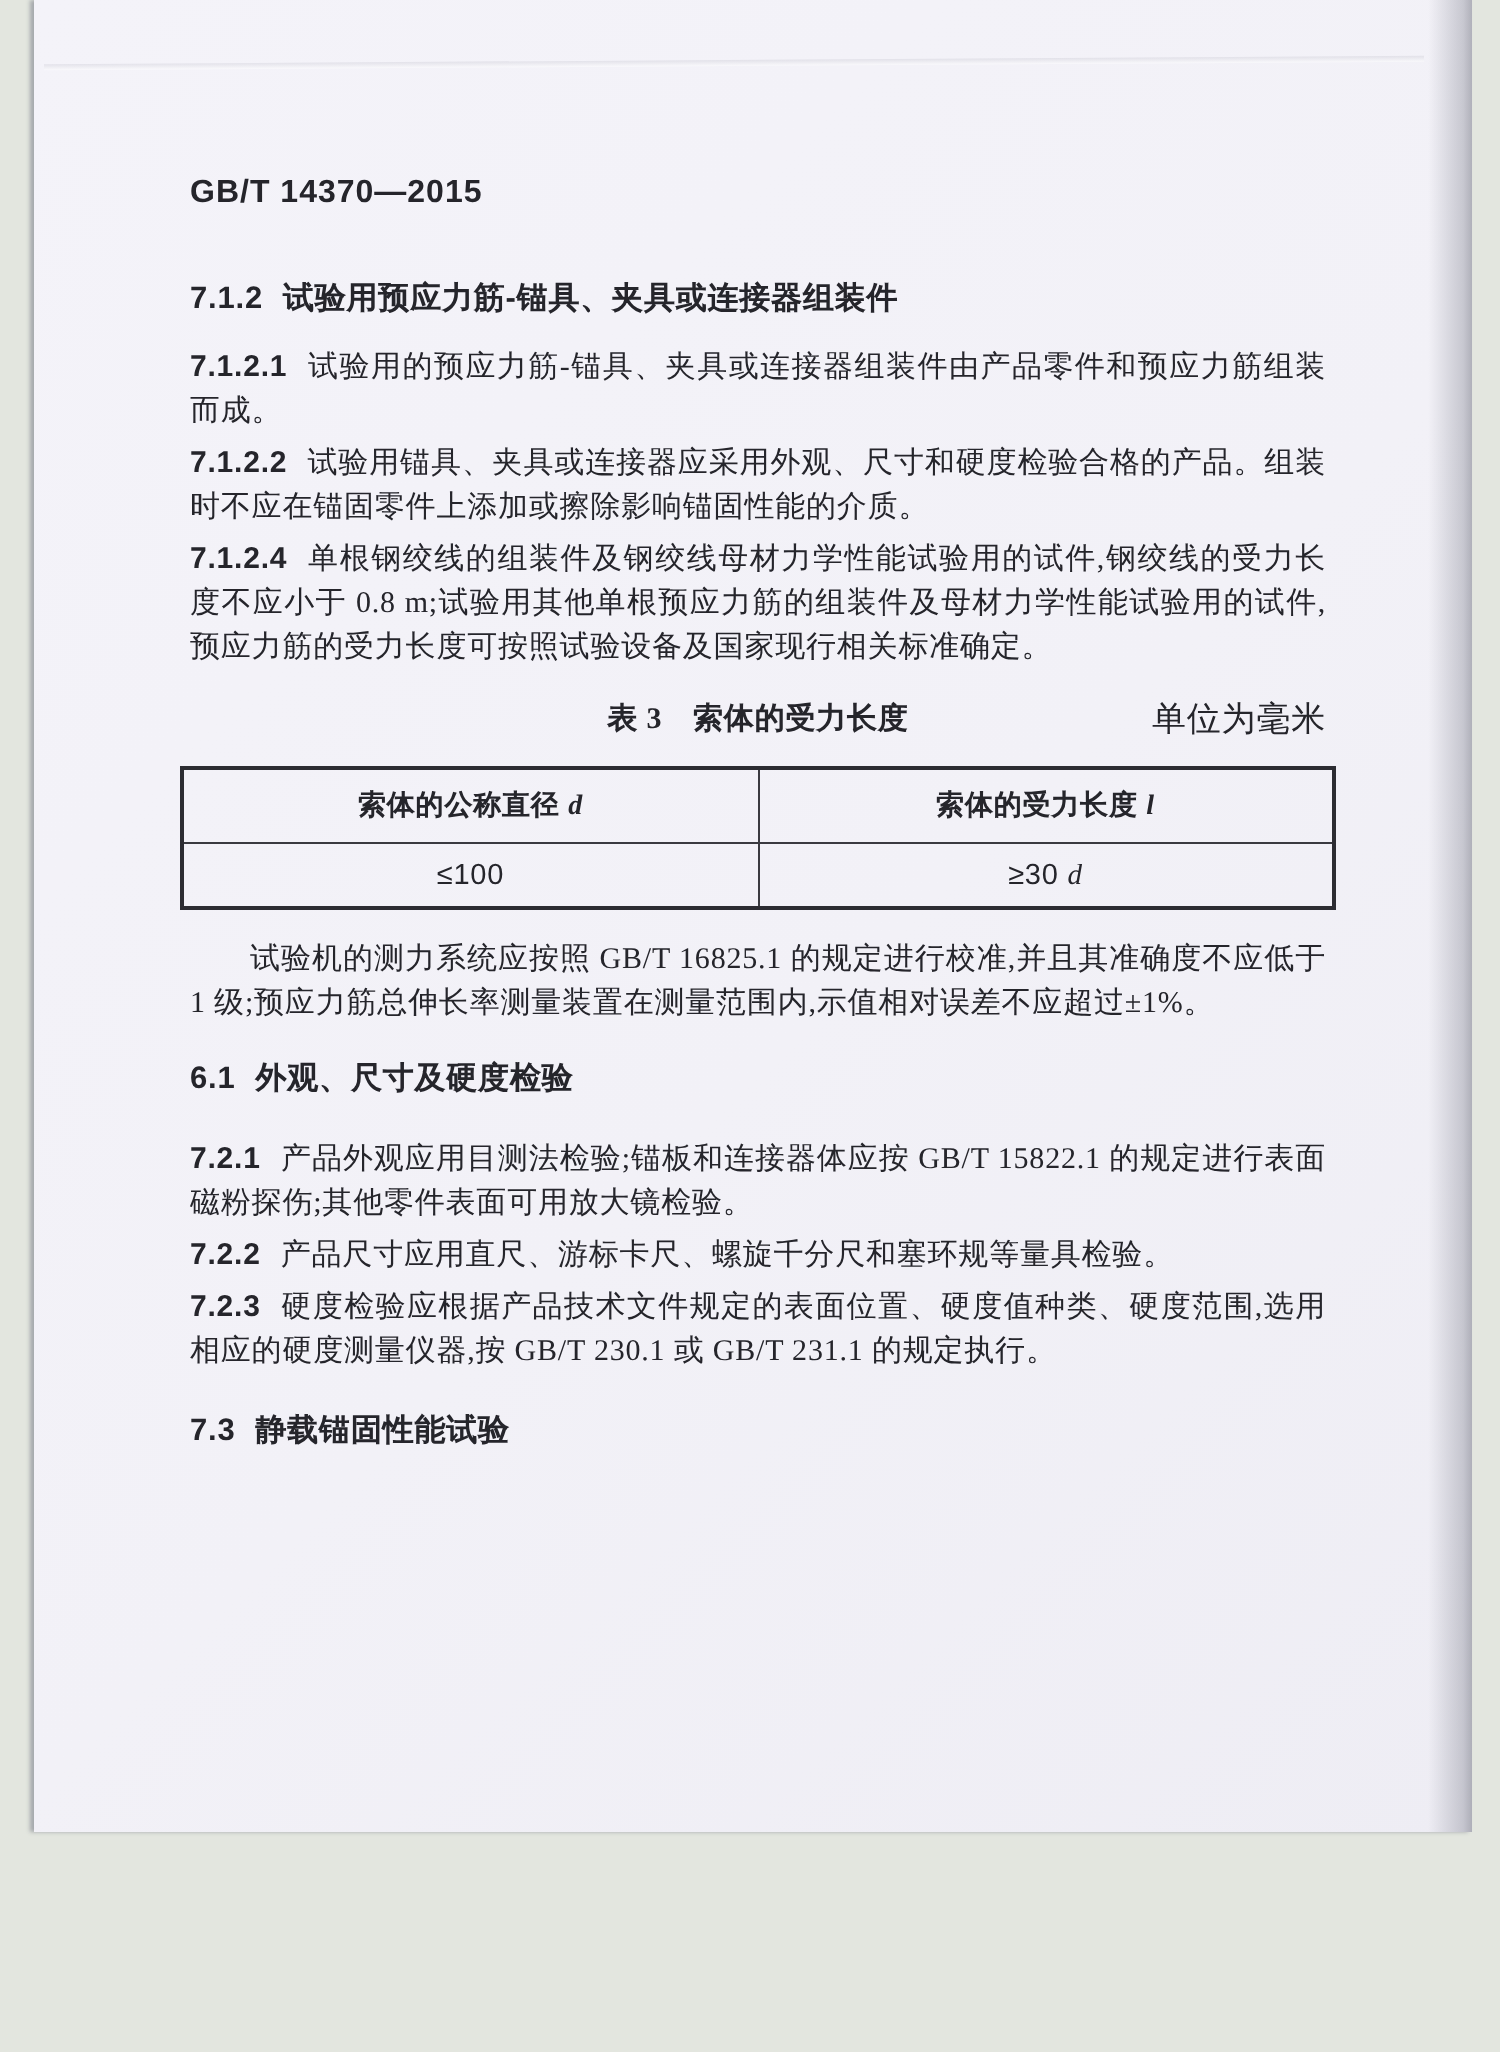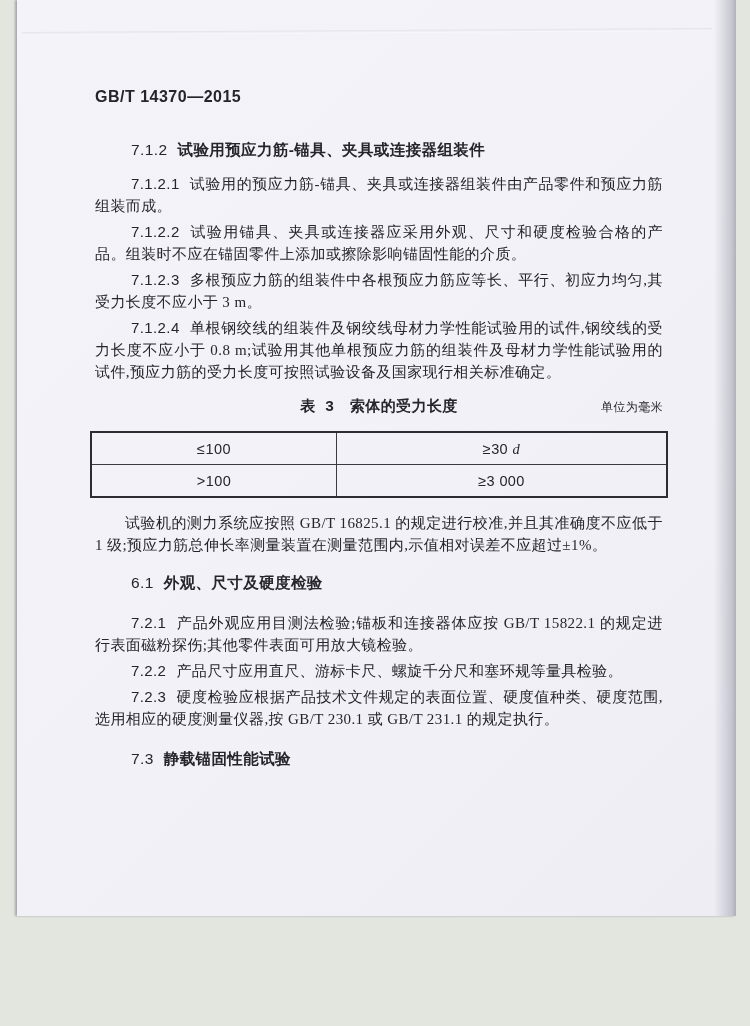--- a/index.html
+++ b/index.html
@@ -35,38 +35,38 @@
     font-family:"Liberation Sans","DejaVu Sans",sans-serif;
     font-weight:bold;font-size:16px;letter-spacing:.5px;
   }
   .h-section{
     font-family:"Liberation Sans","DejaVu Sans",sans-serif;
     font-weight:bold;font-size:15.5px;margin:0;
   }
   .clause{margin:0;}
   .clause .num{
     font-family:"Liberation Sans","DejaVu Sans",sans-serif;
-    font-weight:normal;margin-right:10px;white-space:nowrap;margin-left:36px;
+    font-weight:bold;margin-right:10px;white-space:nowrap;
   }
   .indent2{text-indent:2em;margin:0;}
   .mt30{margin-top:31px;}
   .mt16{margin-top:16px;}
   .mt14{margin-top:14px;}
   .mt12{margin-top:12px;}
   .mt4{margin-top:4px;}
   .mt18{margin-top:18px;}
   
   .tbl-caption-row{
     display:flex;align-items:flex-end;margin-top:14px;
-    font-family:Liberation Mono, monospace;
+    font-family:Liberation Serif, serif;
   }
   .tbl-caption{
     flex:1;text-align:center;font-weight:bold;font-size:15px;padding-left:96px;
   }
-  .tbl-unit{width:96px;text-align:right;font-size:12px;font-weight:normal;}
+  .tbl-unit{width:96px;text-align:right;font-size:17px;font-weight:normal;}
   table.t3{
     width:578px;margin-left:-5px;margin-top:12px;
     border-collapse:collapse;font-size:14.5px;
   }
   table.t3 th,table.t3 td{
     border:1px solid #3a3a40;text-align:center;padding:0;
   }
   table.t3{border:2px solid #2c2c32;}
   table.t3 th{
     height:36px;font-weight:bold;
@@ -91,43 +91,40 @@
     </p>
 
     <p class="clause mt12">
       <span class="num">7.1.2.1</span><span>试验用的预应力筋-锚具、夹具或连接器组装件由产品零件和预应力筋组装而成。</span>
     </p>
 
     <p class="clause mt4">
       <span class="num">7.1.2.2</span><span>试验用锚具、夹具或连接器应采用外观、尺寸和硬度检验合格的产品。组装时不应在锚固零件上添加或擦除影响锚固性能的介质。</span>
     </p>
 
-    <p class="clause mt4">
-      <span class="num">7.1.2.3</span><span>多根预应力筋的组装件中各根预应力筋应等长、平行、初应力均匀,其受力长度不应小于 3 m。</span>
-    </p>
 
     <p class="clause mt4">
       <span class="num">7.1.2.4</span><span>单根钢绞线的组装件及钢绞线母材力学性能试验用的试件,钢绞线的受力长度不应小于 0.8 m;试验用其他单根预应力筋的组装件及母材力学性能试验用的试件,预应力筋的受力长度可按照试验设备及国家现行相关标准确定。</span>
     </p>
 
 
     <div class="tbl-caption-row">
       <div class="tbl-caption">表 3　索体的受力长度</div>
       <div class="tbl-unit">单位为毫米</div>
     </div>
 
     <table class="t3">
       <tbody>
+          <tr>
+        <th style="width:50%"><span>索体的公称直径 </span><span class="var">d</span></th>
+        <th><span>索体的受力长度 </span><span class="var">l</span></th>
+      </tr>
       <tr>
         <td>≤100</td>
         <td><span>≥30 </span><span class="var">d</span></td>
-      </tr>
-      <tr>
-        <td>&gt;100</td>
-        <td><span>≥3 000</span><span class="var"></span></td>
       </tr>
     </tbody>
       </table>
 
 
 
     <p class="indent2 mt14">试验机的测力系统应按照 GB/T 16825.1 的规定进行校准,并且其准确度不应低于 1 级;预应力筋总伸长率测量装置在测量范围内,示值相对误差不应超过±1%。</p>
 
     <p class="h-section mt16 clause">
       <span class="num">6.1</span><span>外观、尺寸及硬度检验</span>

